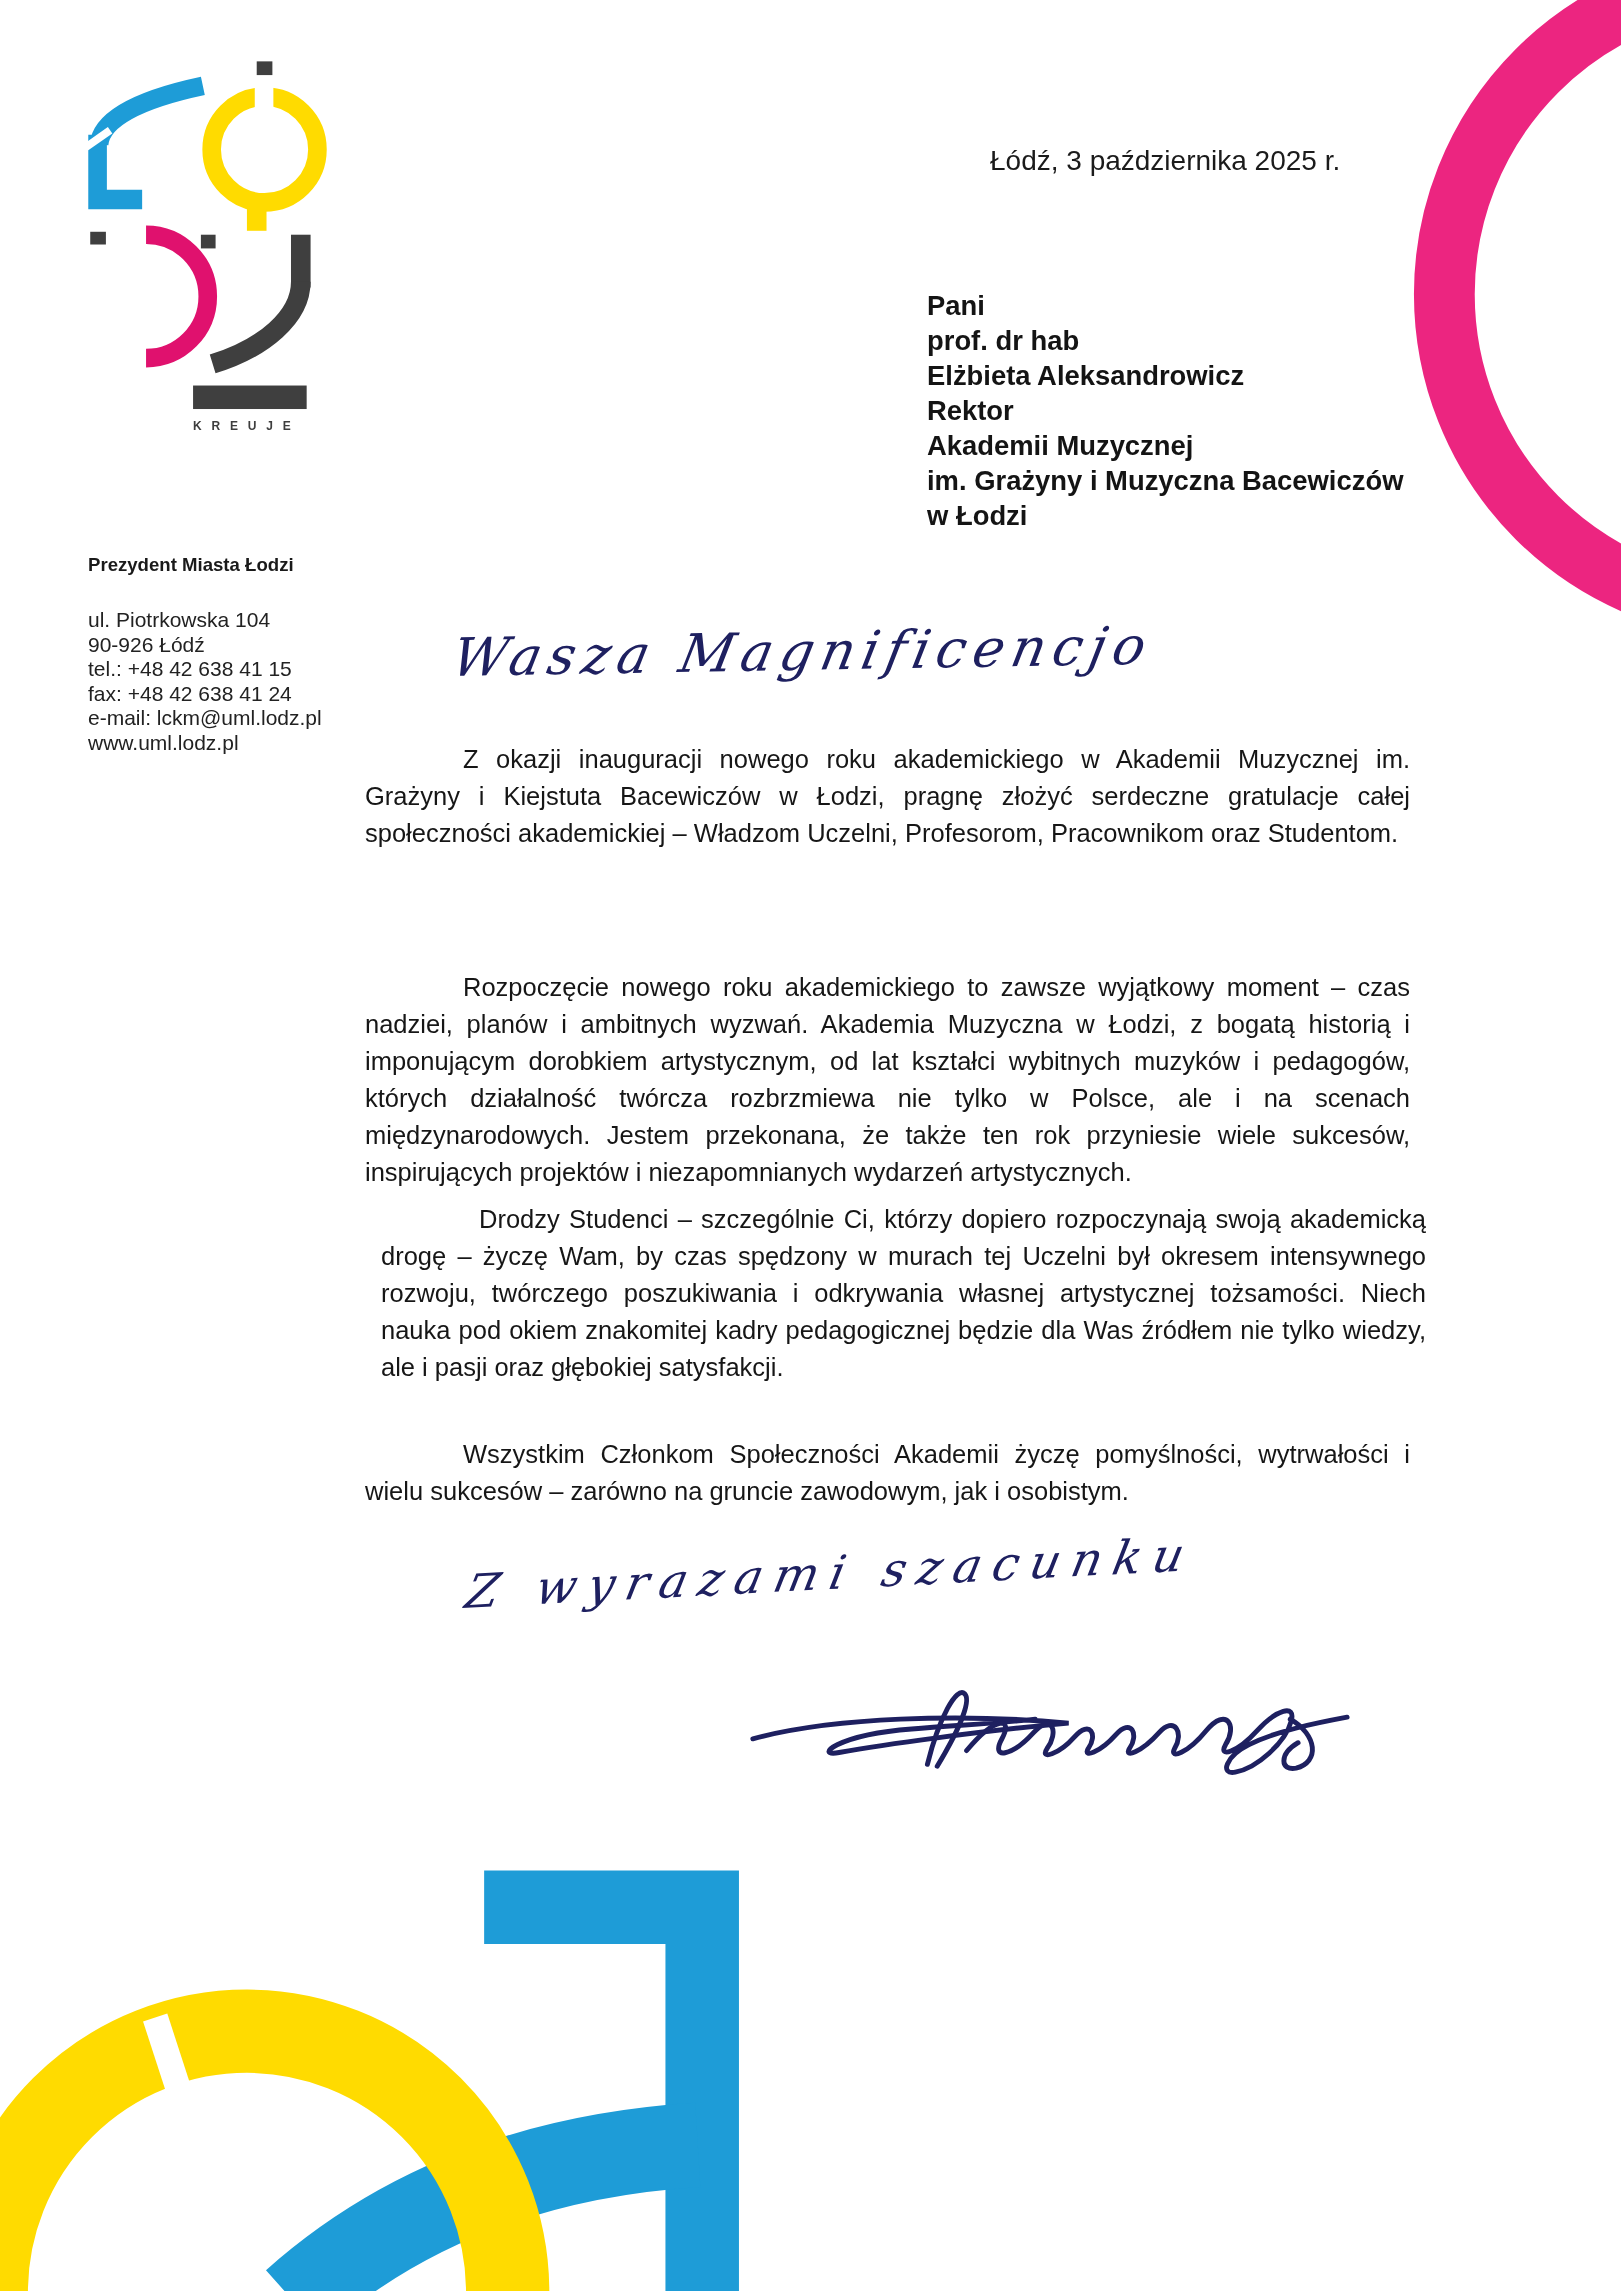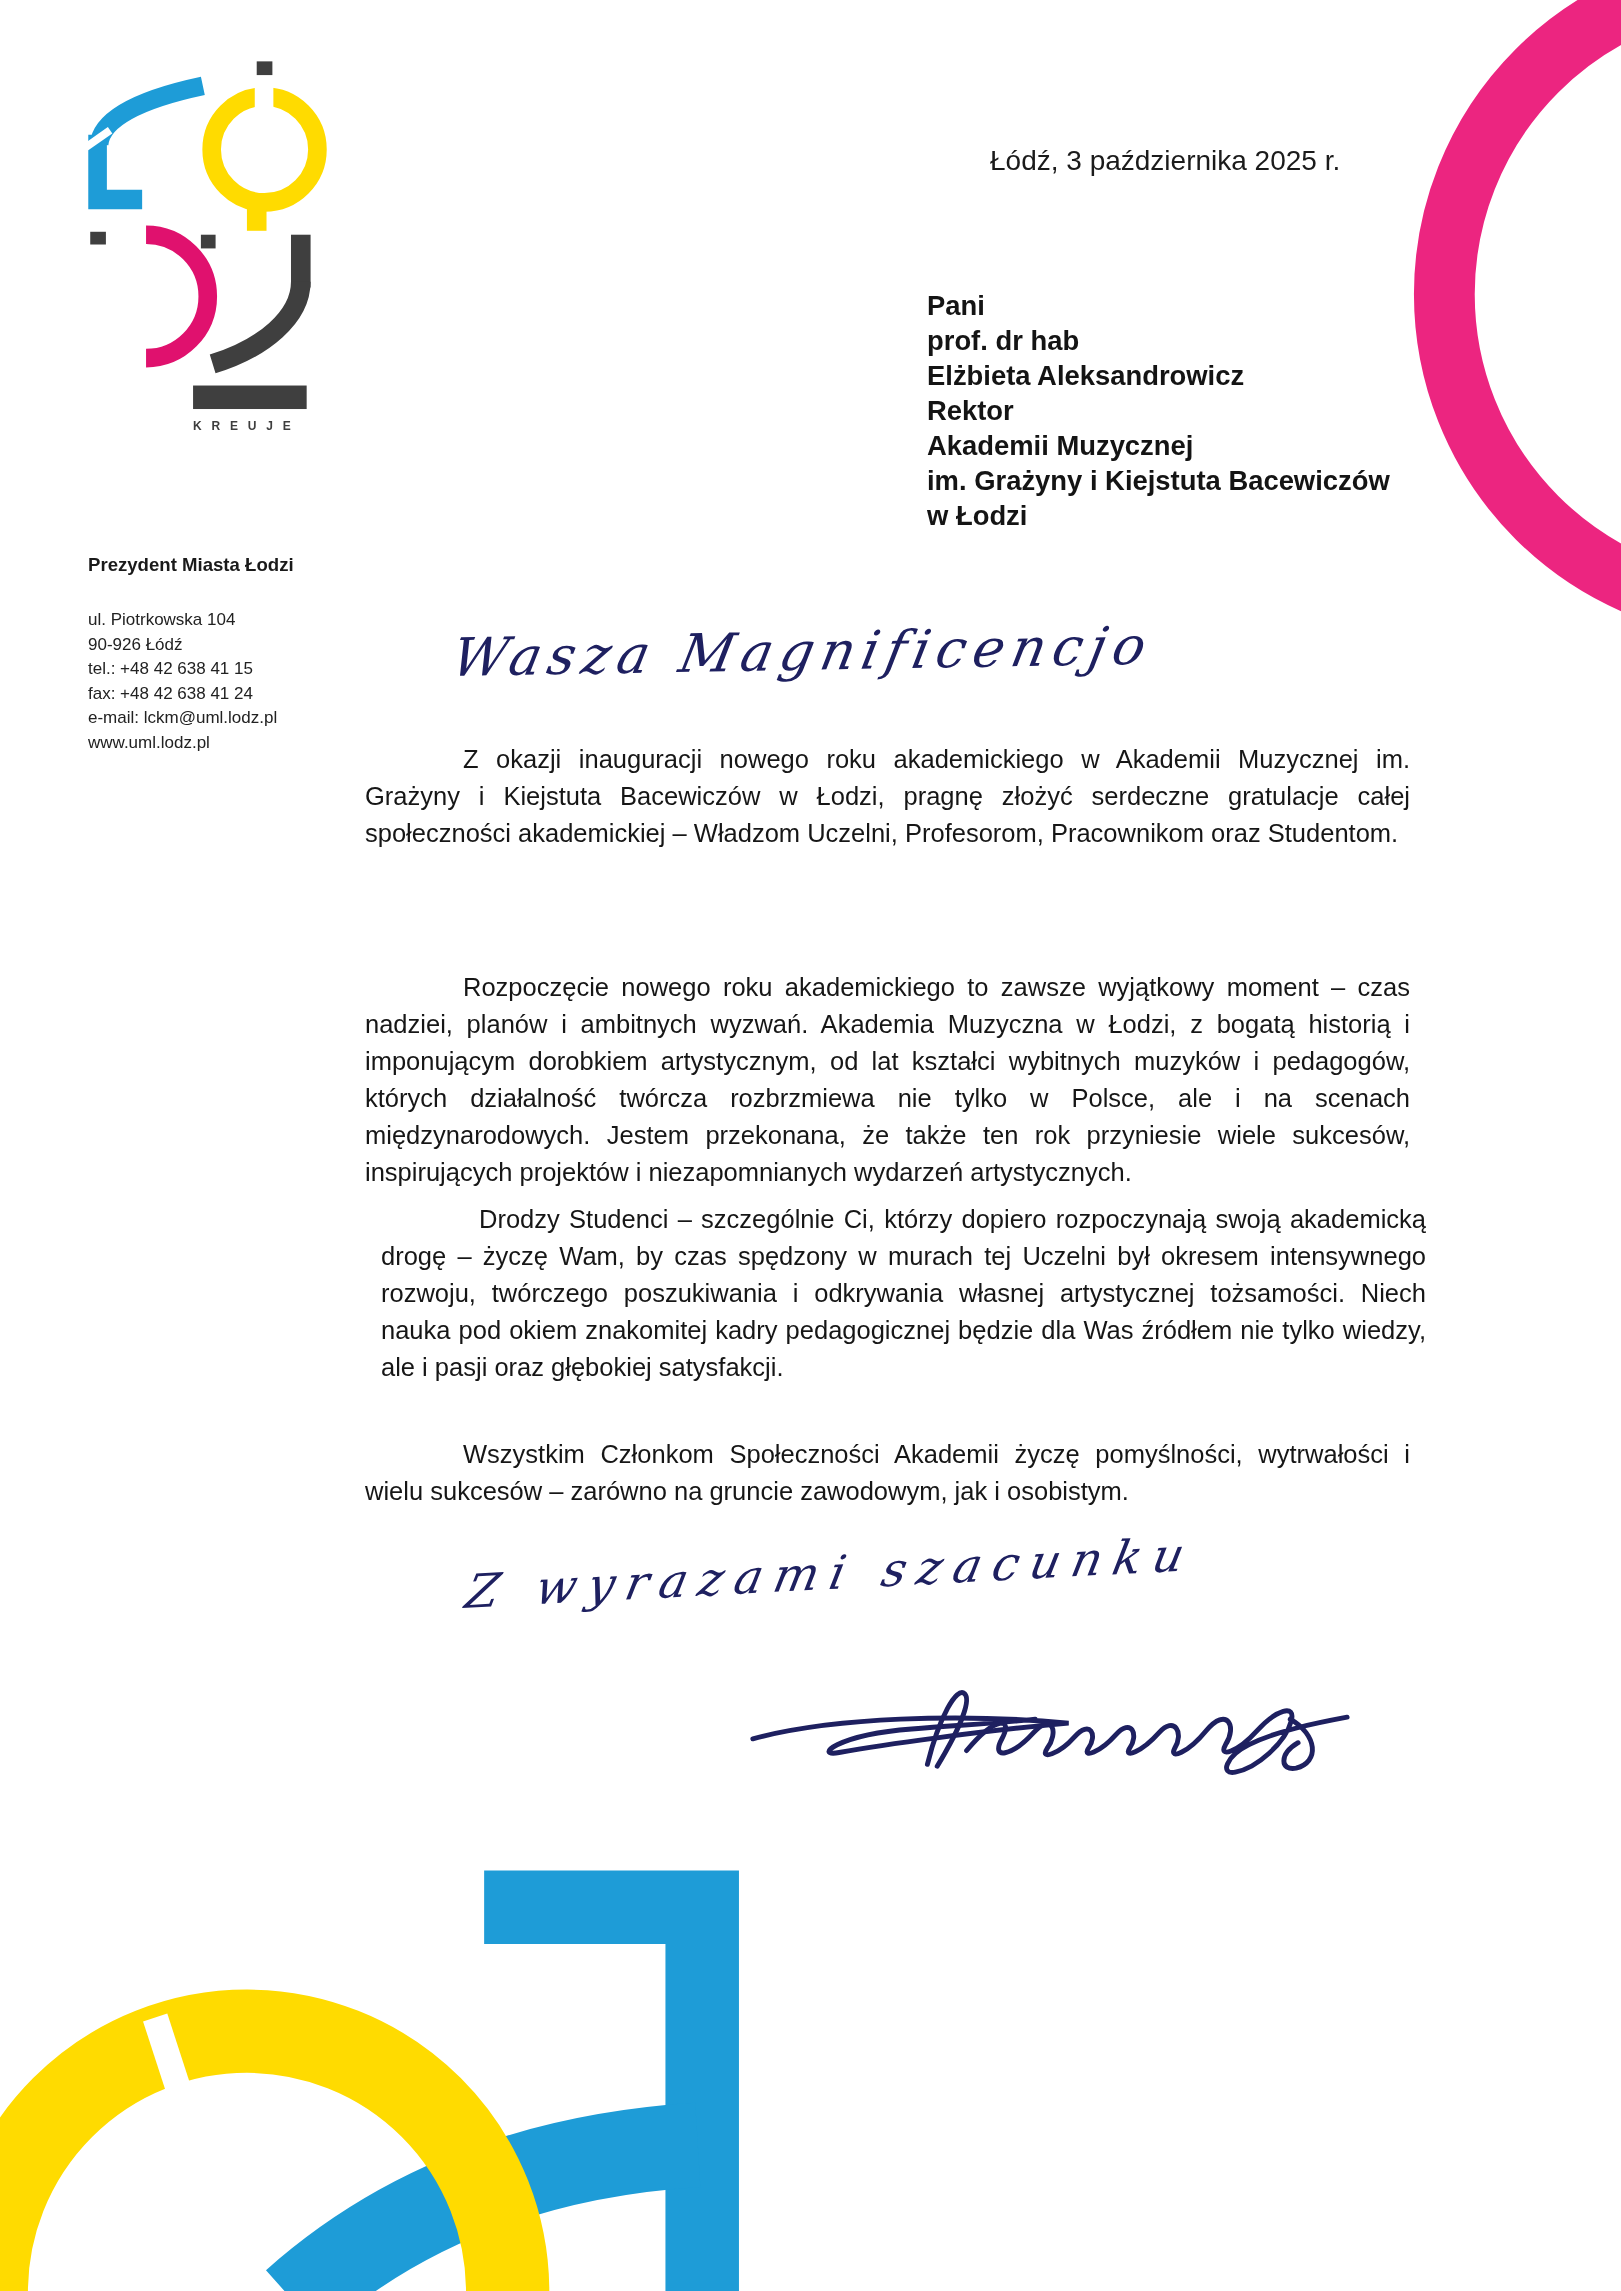--- a/index.html
+++ b/index.html
@@ -20,21 +20,21 @@
   }
   #recipient{
     position:absolute;left:927px;top:288px;
     font-size:27.4px;font-weight:bold;line-height:35px;color:#141414;
   }
   #recipient .rline{display:block;}
   #sender{
     position:absolute;left:88px;top:554px;width:255px;
   }
   #sender .sender-title{font-size:18.6px;font-weight:bold;color:#1a1a1a;margin:0 0 32px 0;}
-  #sender .addr-line{display:block;font-size:17px;line-height:24.5px;color:#222;}
+  #sender .addr-line{display:block;font-size:21px;line-height:24.5px;color:#222;}
   
   .handwriting{
     color:#1e2060;
     font-family:"DejaVu Serif",serif;
     font-style:italic;
   }
   #greeting{
     position:absolute;left:459px;top:627px;
     font-size:53px;letter-spacing:6.9px;
     transform:skewX(-12deg) rotate(-1deg);transform-origin:left top;
@@ -99,21 +99,21 @@
   </svg>
 
   <div id="dateline">Łódź, 3 października 2025 r.</div>
 
   <div id="recipient">
     <span class="rline">Pani</span>
     <span class="rline">prof. dr hab</span>
     <span class="rline">Elżbieta Aleksandrowicz</span>
     <span class="rline">Rektor</span>
     <span class="rline">Akademii Muzycznej</span>
-    <span class="rline">im. Grażyny i Kiejstuta Bacewiczów</span>
+    <span class="rline">im. Grażyny i Muzyczna Bacewiczów</span>
     <span class="rline">w Łodzi</span>
   </div>
 
   <div id="sender">
     <p class="sender-title">Prezydent Miasta Łodzi</p>
     <span class="addr-line">ul. Piotrkowska 104</span>
     <span class="addr-line">90-926 Łódź</span>
     <span class="addr-line">tel.: +48 42 638 41 15</span>
     <span class="addr-line">fax: +48 42 638 41 24</span>
     <span class="addr-line">e-mail: lckm@uml.lodz.pl</span>

